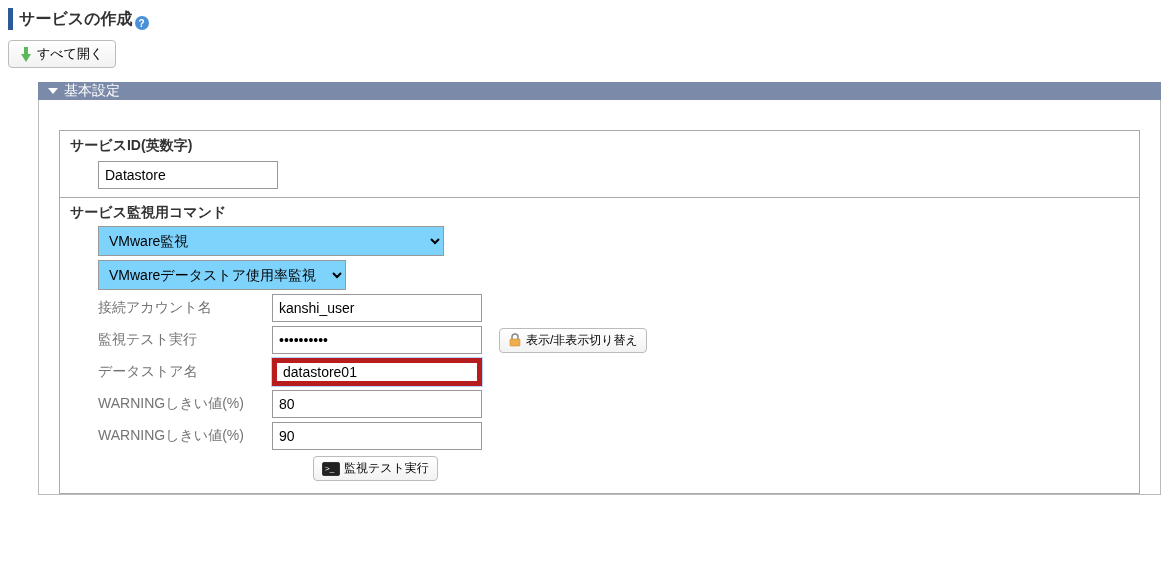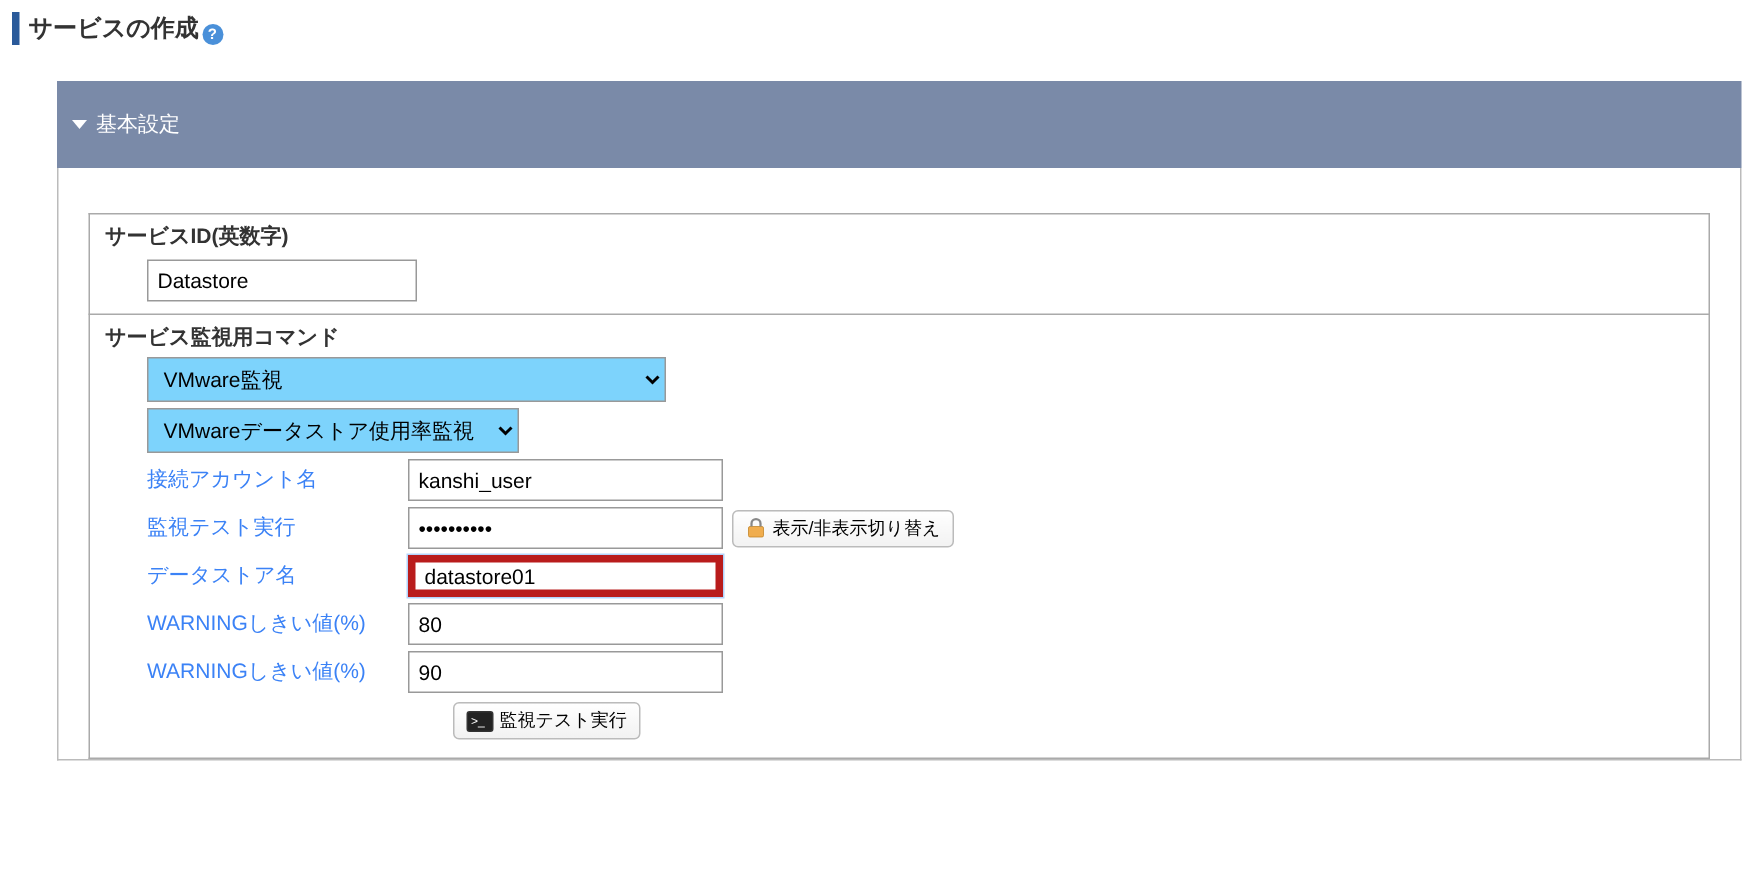--- a/index.html
+++ b/index.html
@@ -96,21 +96,21 @@
   position: absolute;
   top: -15px;
   left: -2px;
 }
 .section {
   margin-left: 30px;
 }
 .section-header {
   background: #7a8aa8;
   color: #fff;
-  padding: 20px 10px;
+  padding: 0 10px;
   font-size: 14px;
   display: flex;
   align-items: center;
   gap: 6px;
   cursor: pointer;
 }
 .triangle-down {
   width: 0;
   height: 0;
   border-left: 5px solid transparent;
@@ -173,36 +173,36 @@
   padding-left: 28px;
 }
 .subform-row {
   display: flex;
   align-items: center;
   margin-top: 4px;
   gap: 2px;
 }
 .subform-label {
   width: 172px;
-  color: #3b82f6;
+  color: #737373;
 }
 .subform-input {
   width: 210px;
 }
 .btn-small {
   border: 1px solid #bbb;
   border-radius: 4px;
   background: linear-gradient(#fff, #f2f2f2);
   padding: 3px 8px;
   font-size: 12px;
   cursor: pointer;
   display: inline-flex;
   align-items: center;
   gap: 4px;
-  margin-left: 4px;
+  margin-left: 15px;
 }
 .lock-icon {
   width: 14px;
   height: 14px;
   display: inline-flex;
   align-items: center;
   justify-content: center;
 }
 .terminal-icon {
   width: 18px;
@@ -231,20 +231,26 @@
 </head>
 <body>
 
 <div class="page-title-wrap">
   <div class="page-title-bar"></div>
   <span class="page-title">サービスの作成</span>
   <span class="help-icon">?</span>
 </div>
 
 <div class="toolbar">
+  <button class="btn">
+    <span style="position:relative; height:16px; display:inline-flex; align-items:flex-end;">
+      <span class="icon-arrow-down"></span>
+    </span>
+    <span>すべて開く</span>
+  </button>
 </div>
 
 <div class="section">
   <div class="section-header">
     <span class="triangle-down"></span>
     <span>基本設定</span>
   </div>
   <div class="section-body">
     <table class="form-table">
       <tbody>

